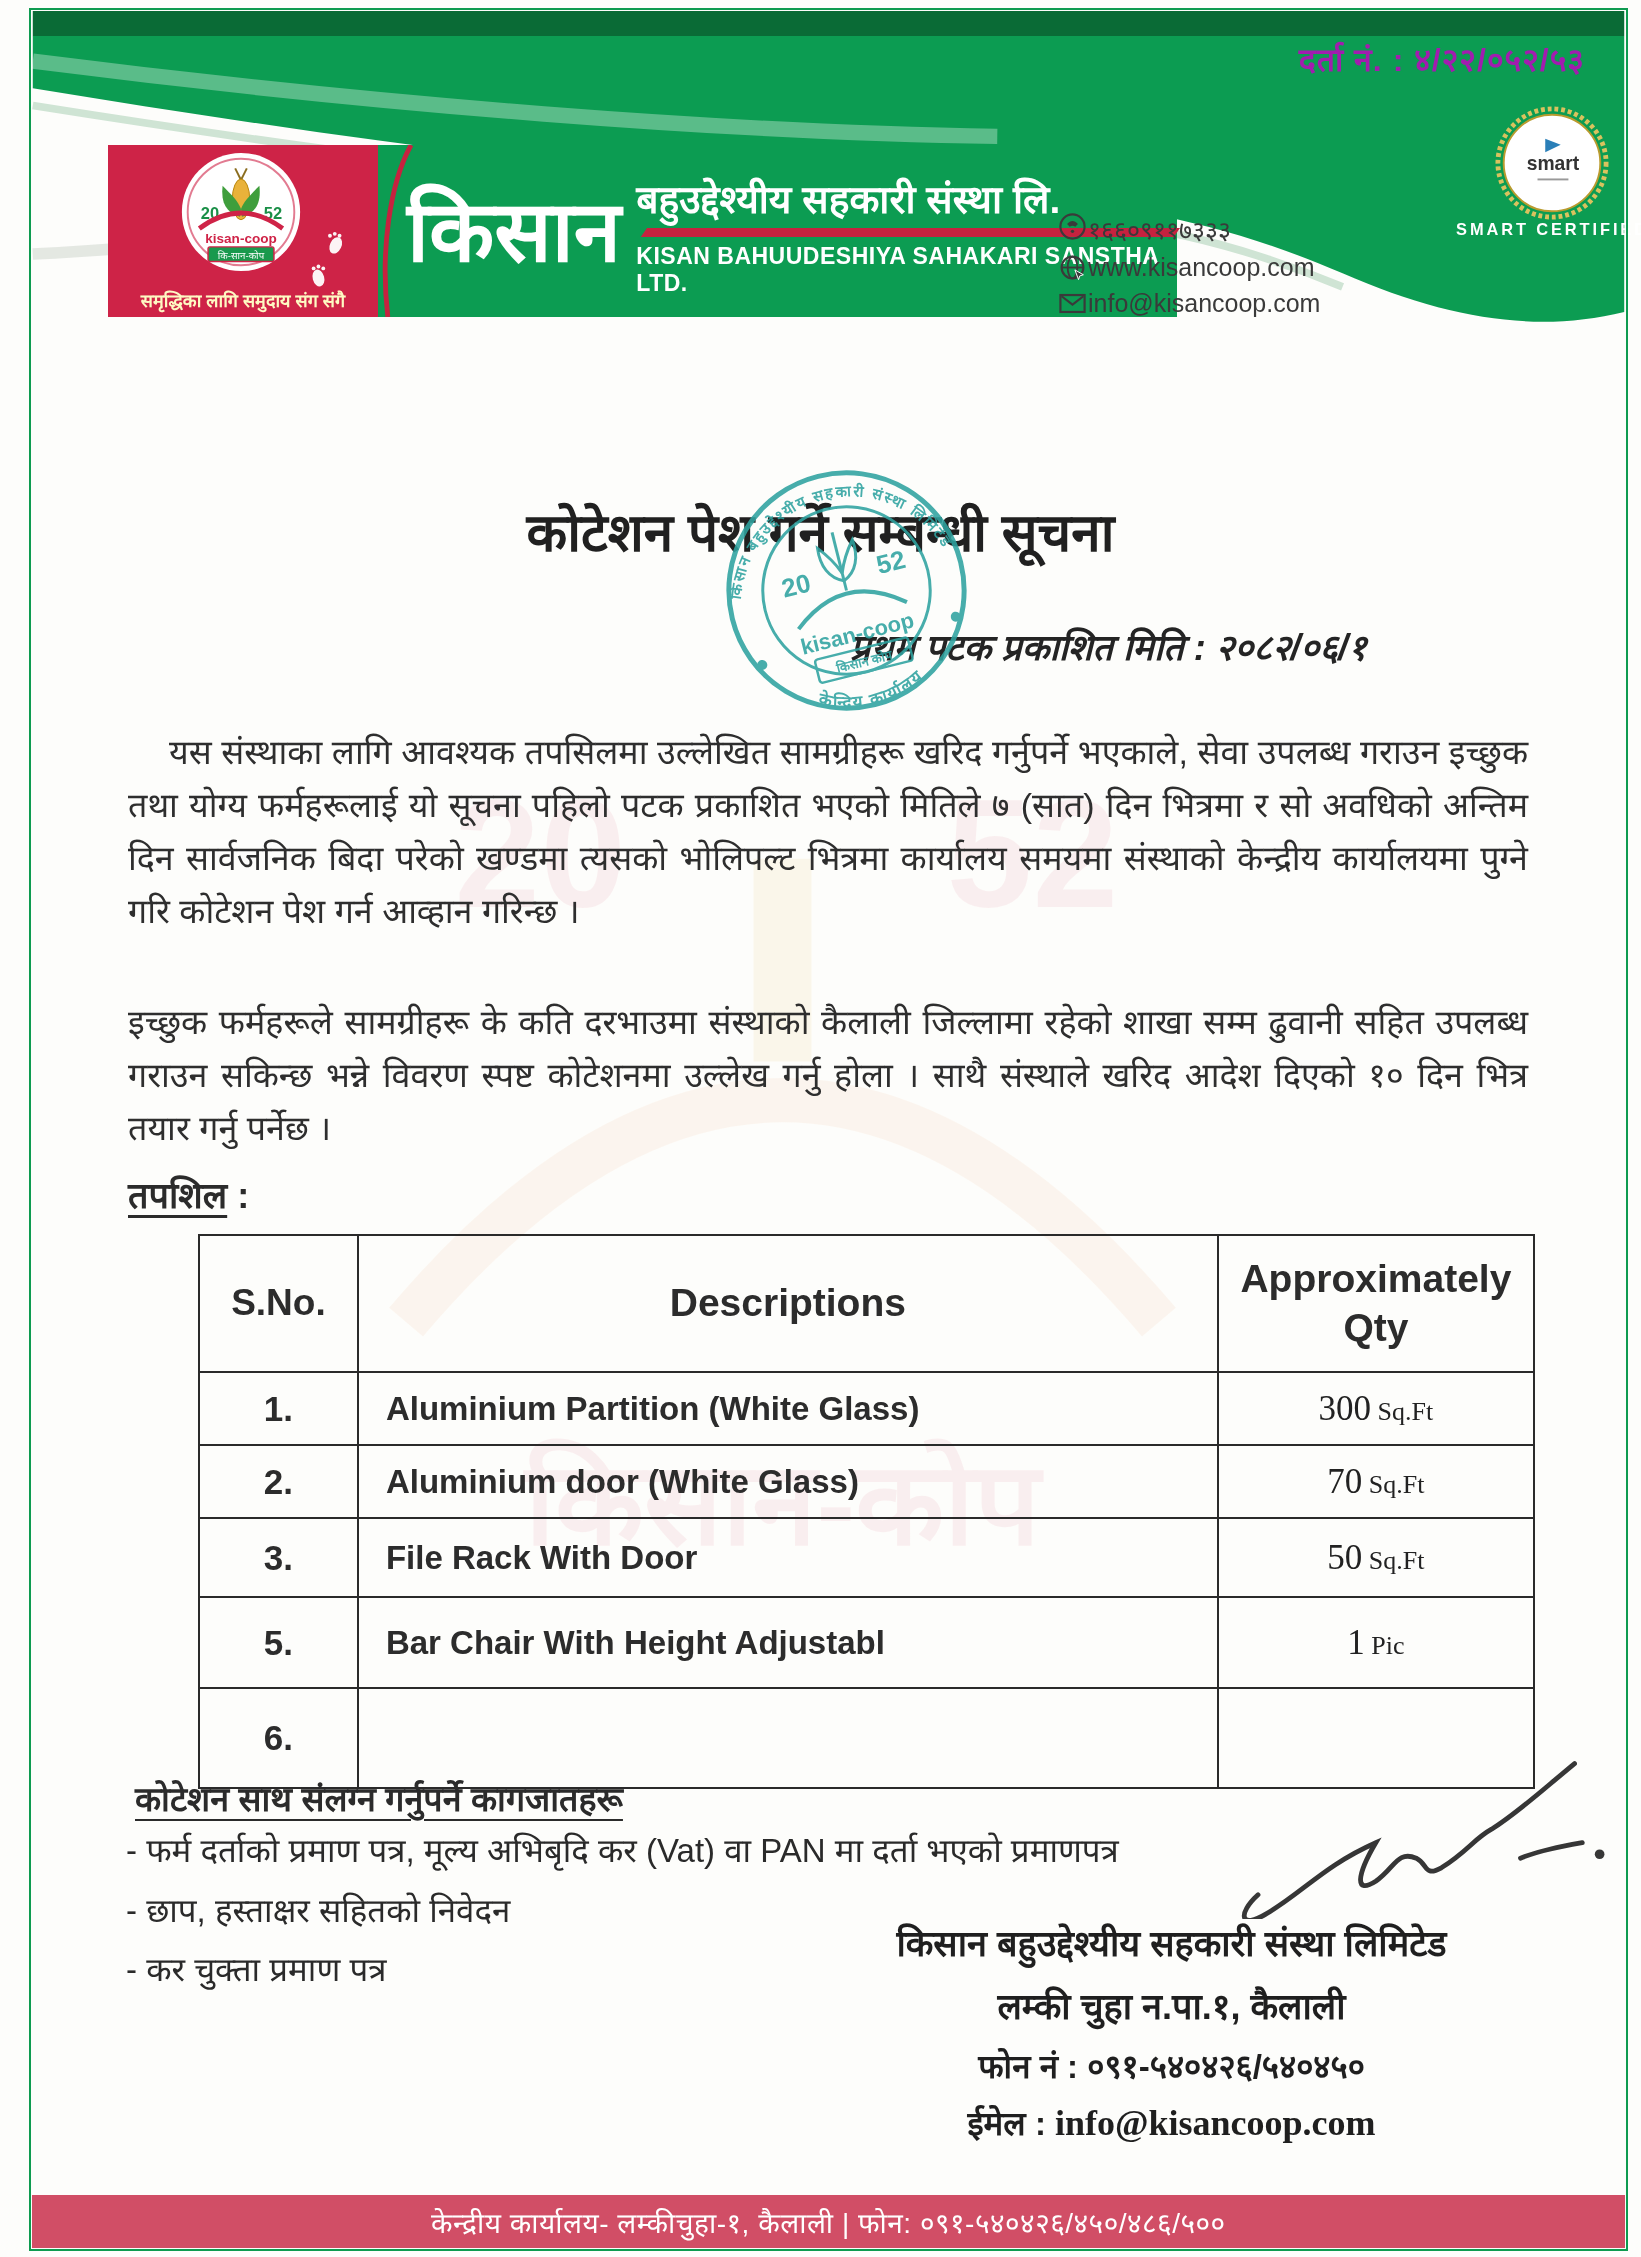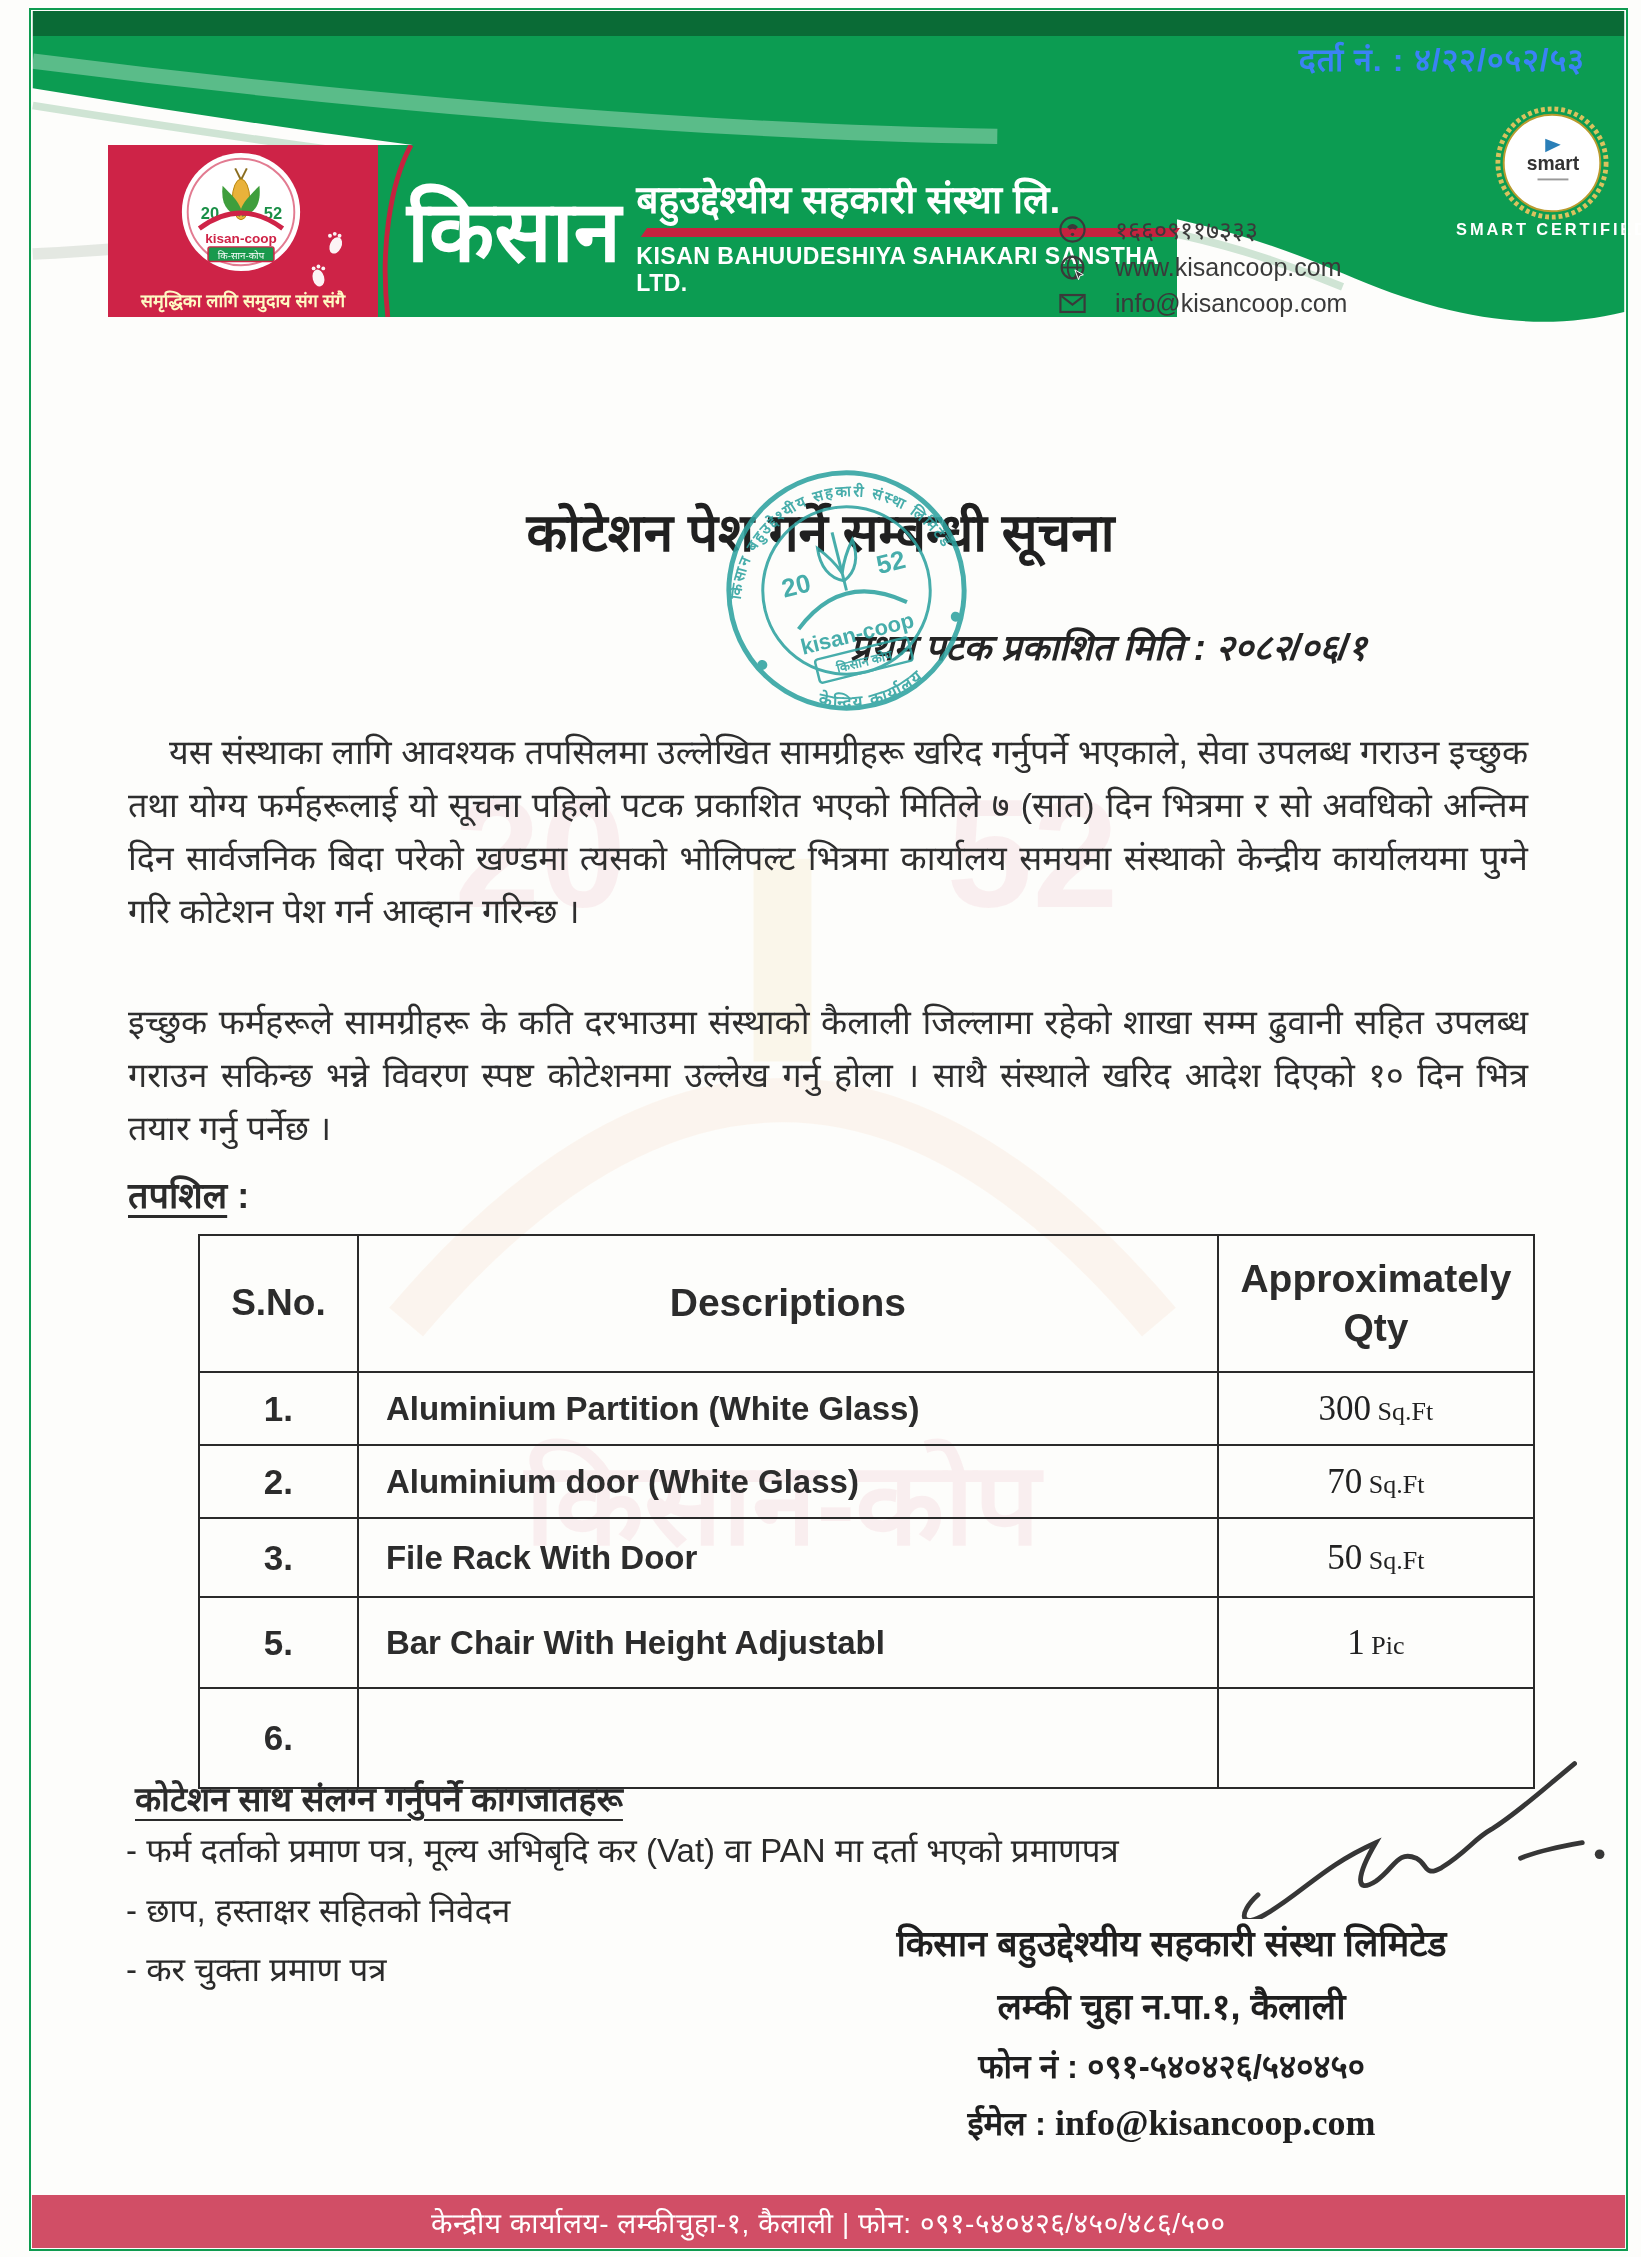--- a/index.html
+++ b/index.html
@@ -8,39 +8,39 @@
     background:#fdfdfb;
     font-family:"Liberation Sans","DejaVu Sans",sans-serif;
     color:#2b2b2b;overflow:hidden;
   }
   .abs{position:absolute;}
   
   .frame{position:absolute;left:29px;top:7.7px;right:13.5px;bottom:5.8px;
     border:2.9px solid #0e9b50;pointer-events:none;z-index:6;}
   
   .header-svg{left:32px;top:10.6px;z-index:1;}
-  .reg-no{top:37px;right:56px;color:#3b82f6;font-size:32px;font-weight:600;z-index:2;letter-spacing:1px;}
+  .reg-no{top:37px;right:56px;color:#a21caf;font-size:32px;font-weight:600;z-index:2;letter-spacing:1px;}
   .badge{left:1495px;top:106px;z-index:2;}
   .badge-caption{left:1429px;top:220px;width:247px;text-align:center;color:#fff;
     font-size:16.4px;font-weight:700;letter-spacing:2.9px;z-index:2;}
   .logo-banner{left:108px;top:145px;width:938px;height:172px;display:flex;z-index:2;}
   .logo-red{width:270px;background:#ce2347;position:relative;flex:none;}
   .logo-circle{position:absolute;left:70px;top:3.9px;}
   .footprints{position:absolute;left:197px;top:83px;}
   .tagline{position:absolute;left:0;bottom:4.8px;width:100%;text-align:center;
     color:#fef9c3;font-size:18px;font-weight:700;}
   .logo-green{flex:1;background:#0c9c52;position:relative;display:flex;align-items:center;}
   .green-curve{position:absolute;left:0;top:0;height:100%;}
   .org-big{font-size:85px;font-weight:800;color:#fff;margin-left:29px;line-height:1;}
   .org-col{margin-left:15.4px;margin-top:13px;width:541px;}
   .org-rest{display:block;font-size:39px;font-weight:800;color:#fff;line-height:1.15;}
   .org-redbar{display:block;height:8.7px;background:#c6223f;transform:skewX(-35deg);margin:4.8px 0 5.8px 7.7px;}
   .org-eng{display:block;font-size:23px;font-weight:800;color:#fff;letter-spacing:0.5px;}
   .contact{left:1058px;top:212px;z-index:2;display:flex;flex-direction:column;gap:6.8px;}
-  .contact-row{display:flex;align-items:center;gap:28px;}
+  .contact-row{display:flex;gap:1px;}
   .contact-row span{font-size:25px;color:#3a3a3a;}
   
   .title{left:0;right:0;top:494px;text-align:center;font-size:53px;font-weight:800;
     color:#202020;z-index:2;}
   .stamp{left:687px;top:431px;z-index:4;opacity:.88;transform:rotate(-14deg);}
   .published{left:850px;top:622px;font-size:36px;font-weight:700;color:#242424;
     white-space:nowrap;z-index:2;font-style:italic;}
   .para{left:128px;width:1400px;font-size:34px;line-height:1.56;text-align:justify;
     color:#2e2e2e;z-index:2;}
   .para1{top:726px;text-indent:41px;}

